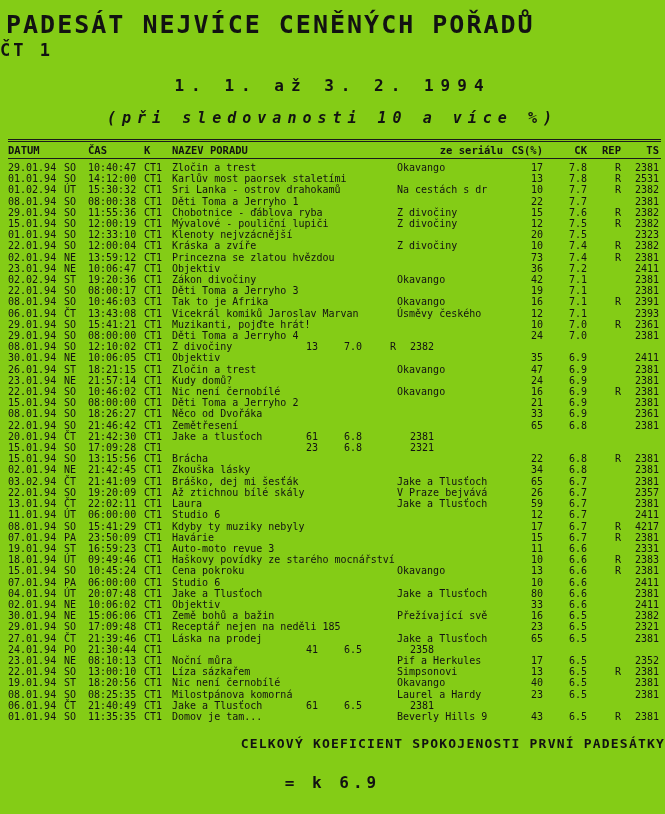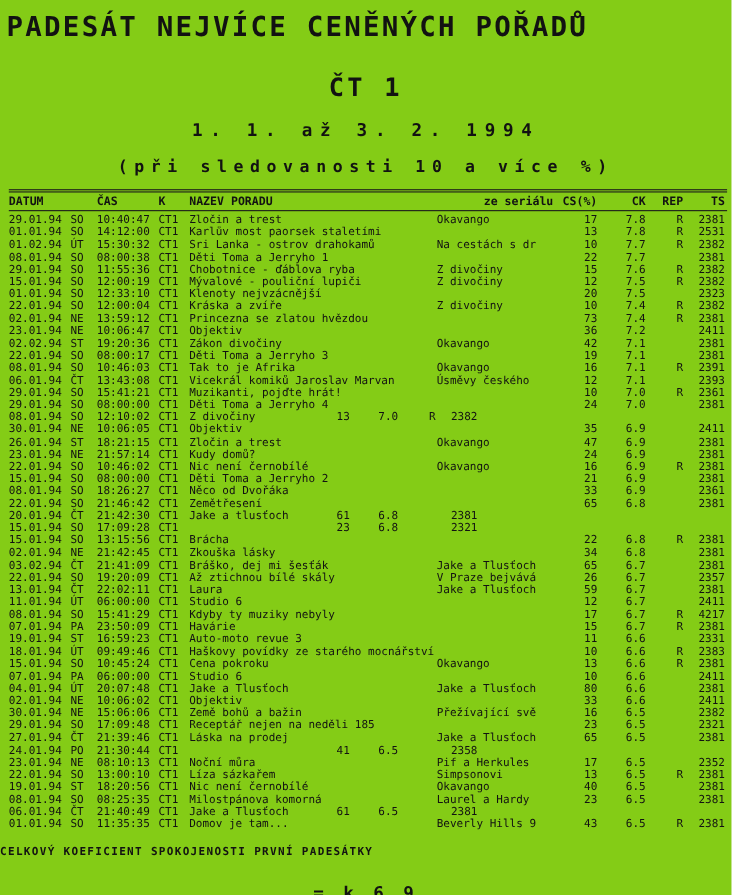--- a/index.html
+++ b/index.html
@@ -20,41 +20,42 @@
     background: #84cc16;
   }
   .doc-title {
     padding: 10px 0 0 6px;
     font-size: 25px;
     font-weight: bold;
     letter-spacing: 2px;
     white-space: nowrap;
   }
   .channel {
-    text-align: center;
-    margin-top: 28px;
-    font-size: 23px;
+    text-align: left;
+    margin-top: 1px;
+    font-size: 17px;
     font-weight: bold;
     letter-spacing: 3px;
   }
   .date-range {
     text-align: center;
     margin-top: 16px;
     font-size: 16px;
     font-weight: bold;
     letter-spacing: 7px;
     white-space: nowrap;
   }
   .subtitle {
     text-align: center;
     margin-top: 14px;
     font-size: 15px;
     font-weight: bold;
     letter-spacing: 6px;
     white-space: nowrap;
+    font-style: italic;
   }
   .tbl {
     margin-top: 12px;
     padding: 0 4px 0 8px;
     font-size: 10px;
   }
   .hdr-row {
     display: flex;
     align-items: center;
     border-top: 3px double #1b1b1b;
@@ -75,23 +76,23 @@
   .c-nazev { flex: 1 1 auto; min-width: 0; overflow: hidden; }
   .c-serial{ width: 112px; flex: none; }
   .c-cs    { width: 34px; flex: none; text-align: right; }
   .c-ck    { width: 44px; flex: none; text-align: right; }
   .c-rep   { width: 34px; flex: none; text-align: right; }
   .c-ts    { width: 38px; flex: none; text-align: right; padding-right: 2px; }
   .hdr-row .c-serial { text-align: right; padding-right: 6px; }
   .hdr-row .c-cs { text-align: right; }
   .body-rows { padding-top: 3px; }
   .footer-1 {
-    text-align: left;
+    text-align: right;
     margin-top: 14px;
-    font-size: 10px;
+    font-size: 13px;
     font-weight: bold;
     letter-spacing: 1.2px;
     white-space: nowrap;
   }
   .footer-2 {
     text-align: center;
     margin-top: 22px;
     font-size: 16px;
     font-weight: bold;
     letter-spacing: 4px;

